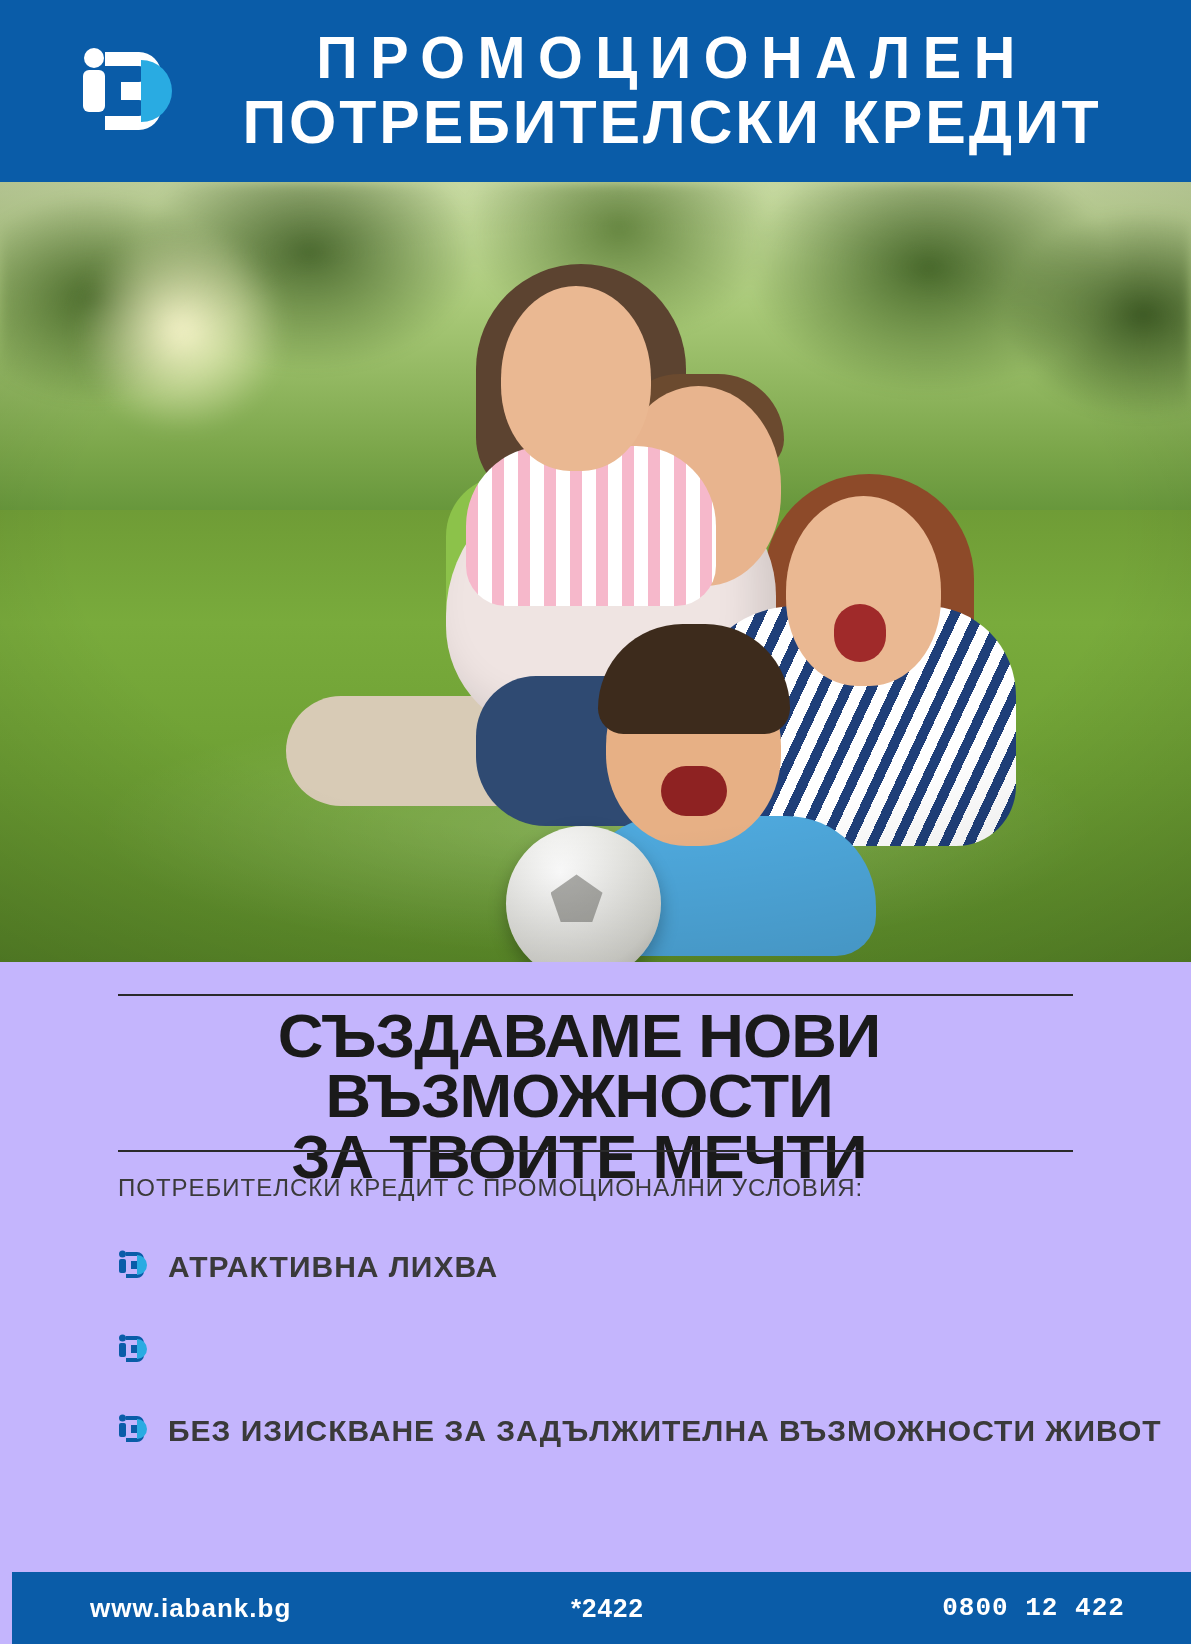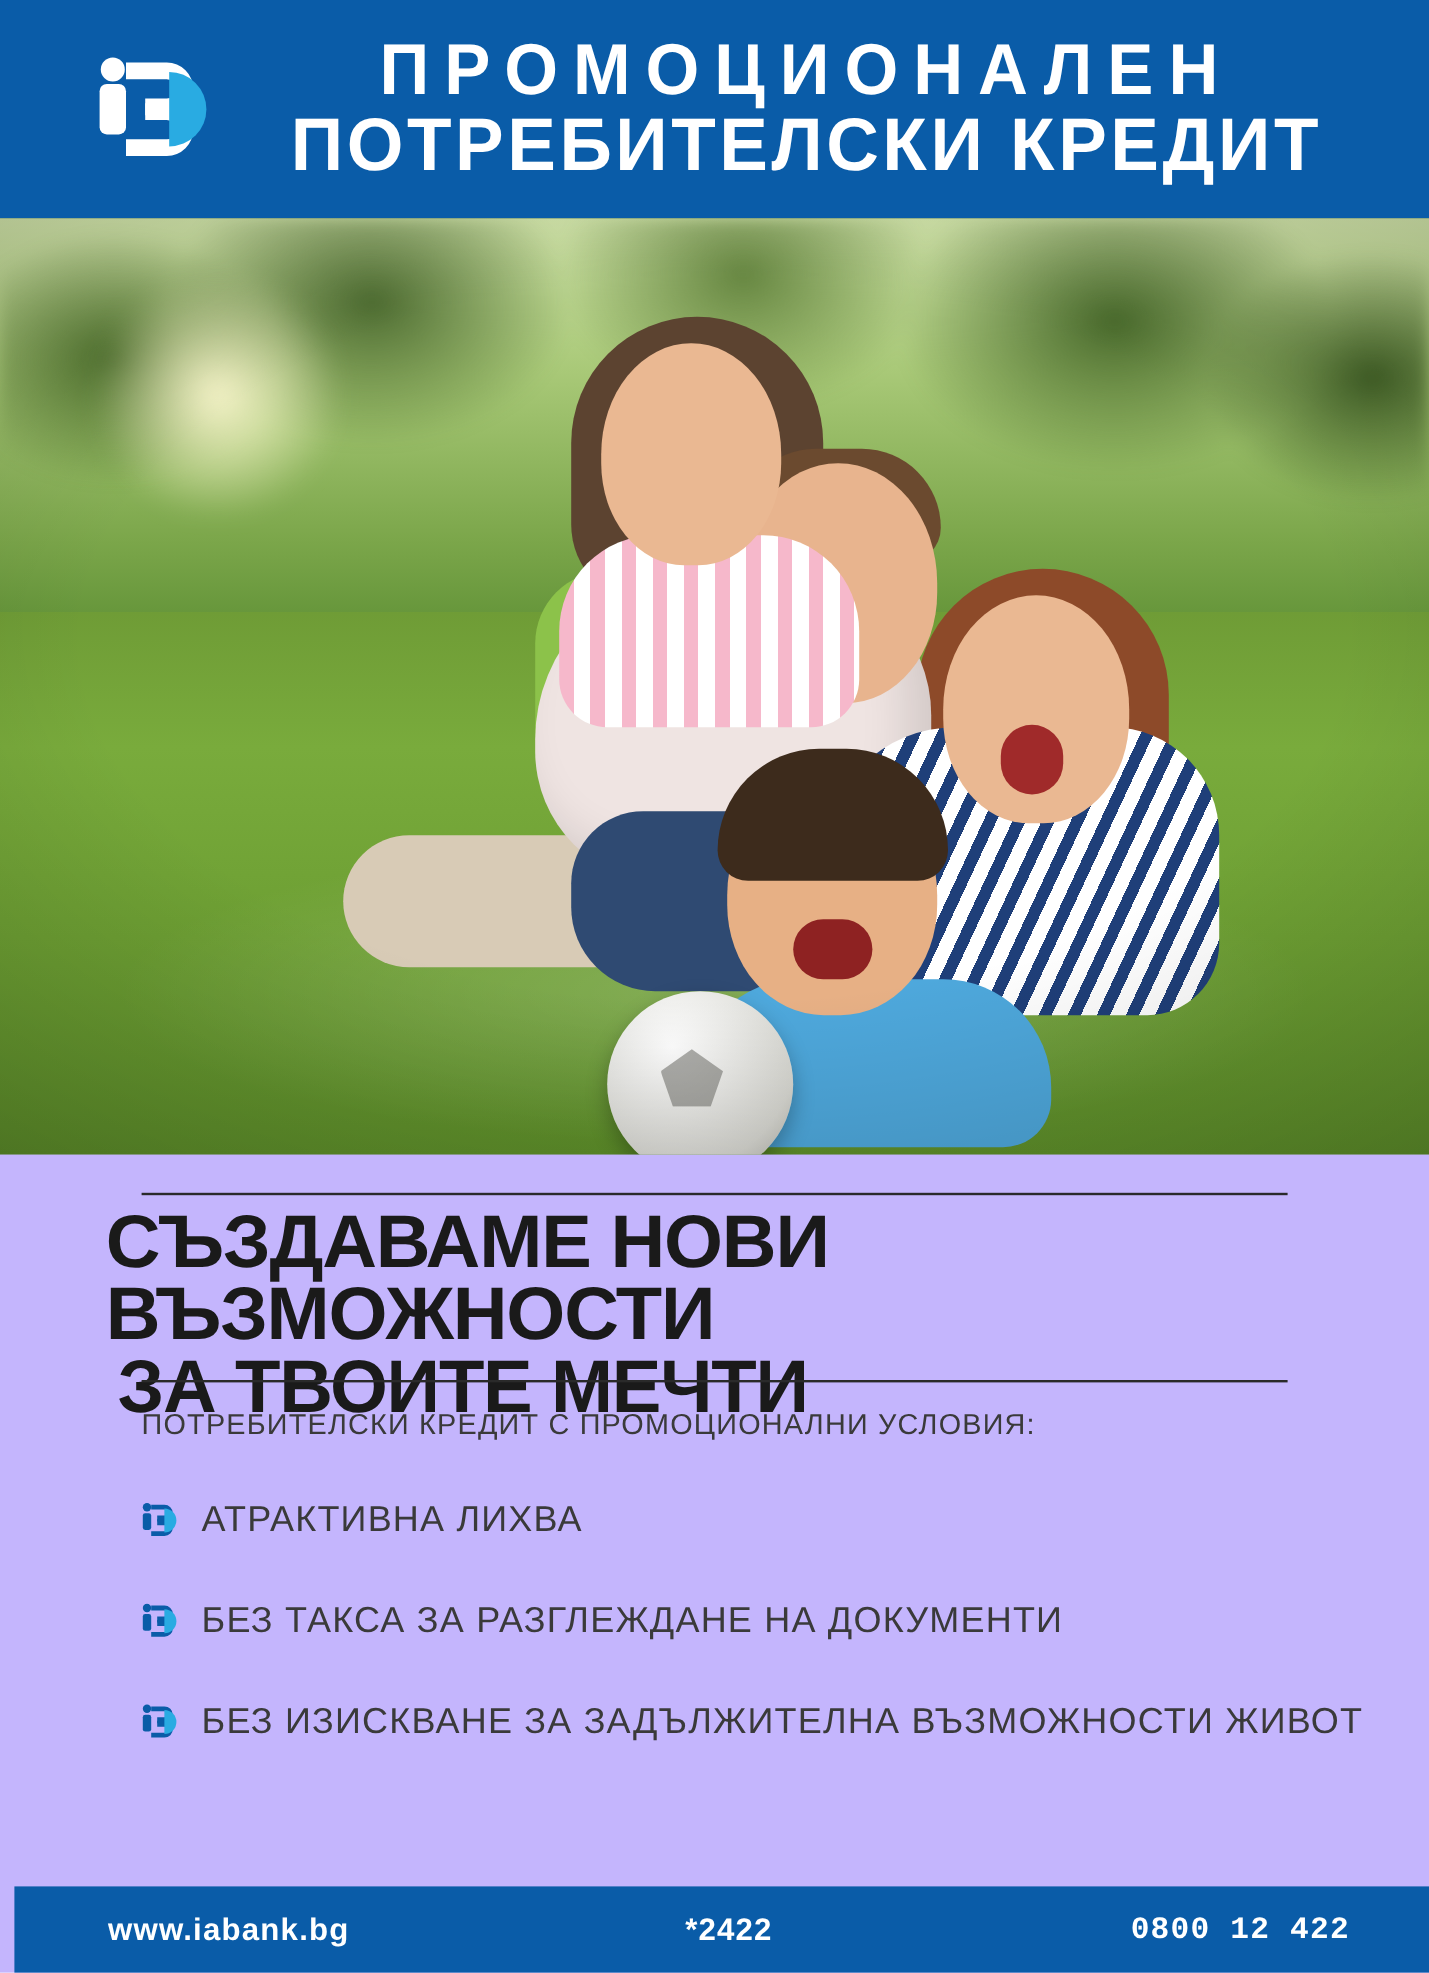--- a/index.html
+++ b/index.html
@@ -248,23 +248,24 @@
     left: 118px;
     width: 955px;
     height: 2px;
     background: #2a2a2a;
   }
   .rule-top { top: 32px; }
   .rule-bottom { top: 188px; }
 
   .headline {
     position: absolute;
-    left: 98px;
+    left: 84px;
     top: 44px;
     width: 990px;
+    text-align: center;
     color: #1a1a1a;
     font-weight: bold;
     line-height: 0.96;
     letter-spacing: -1px;
   }
   .headline .h1 {
     display: block;
     font-size: 62px;
     transform: scaleX(1.02);
   }
@@ -286,22 +287,23 @@
   }
 
   .bullets {
     position: absolute;
     left: 118px;
     top: 288px;
     width: 960px;
   }
   .bullet {
     display: flex;
-    align-items: center;
+    align-items: flex-start;
     margin-bottom: 50px;
+    font-weight: bold;
   }
   .bullet-icon {
     width: 32px;
     height: 30px;
     margin-right: 18px;
     flex: 0 0 auto;
     position: relative;
   }
   .bullet-text {
     font-size: 30px;
@@ -409,21 +411,20 @@
       <div class="bullet">
         <span class="bullet-icon">
           <svg viewBox="0 0 32 30" width="32" height="30" aria-hidden="true">
             <path d="M8 2 h11 a7 7 0 0 1 0 14 h-6 v-5 h6 a2.5 2.5 0 0 0 0 -5 h-11 z" fill="#0a5ca8"></path>
             <path d="M8 28 h11 a7 7 0 0 0 0 -14 h-6 v5 h6 a2.5 2.5 0 0 1 0 5 h-11 z" fill="#0a5ca8"></path>
             <rect x="1" y="9" width="7" height="14" rx="2" fill="#0a5ca8"></rect>
             <circle cx="4.5" cy="4" r="3.5" fill="#0a5ca8"></circle>
             <path d="M19 5 a10 10 0 0 1 0 20 z" fill="#29abe2"></path>
           </svg>
         </span>
-        <span class="bullet-text">БЕЗ ТАКСА ЗА РАЗГЛЕЖДАНЕ НА ДОКУМЕНТИ</span>
       </div>
 
       <div class="bullet">
         <span class="bullet-icon">
           <svg viewBox="0 0 32 30" width="32" height="30" aria-hidden="true">
             <path d="M8 2 h11 a7 7 0 0 1 0 14 h-6 v-5 h6 a2.5 2.5 0 0 0 0 -5 h-11 z" fill="#0a5ca8"></path>
             <path d="M8 28 h11 a7 7 0 0 0 0 -14 h-6 v5 h6 a2.5 2.5 0 0 1 0 5 h-11 z" fill="#0a5ca8"></path>
             <rect x="1" y="9" width="7" height="14" rx="2" fill="#0a5ca8"></rect>
             <circle cx="4.5" cy="4" r="3.5" fill="#0a5ca8"></circle>
             <path d="M19 5 a10 10 0 0 1 0 20 z" fill="#29abe2"></path>

